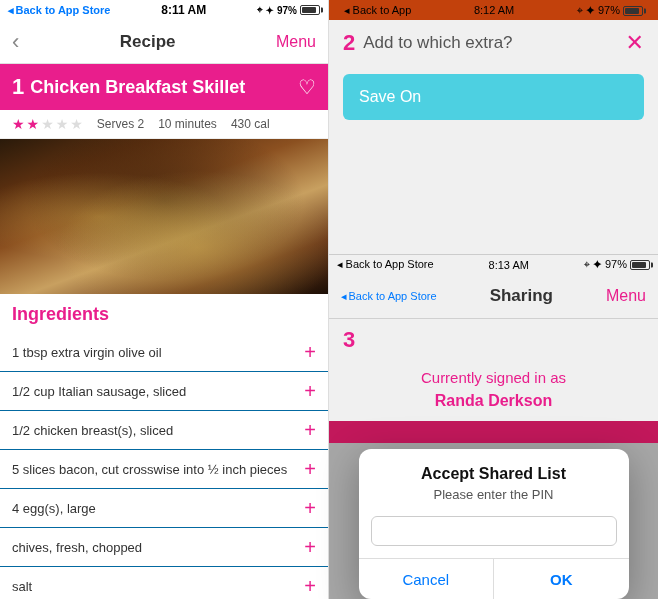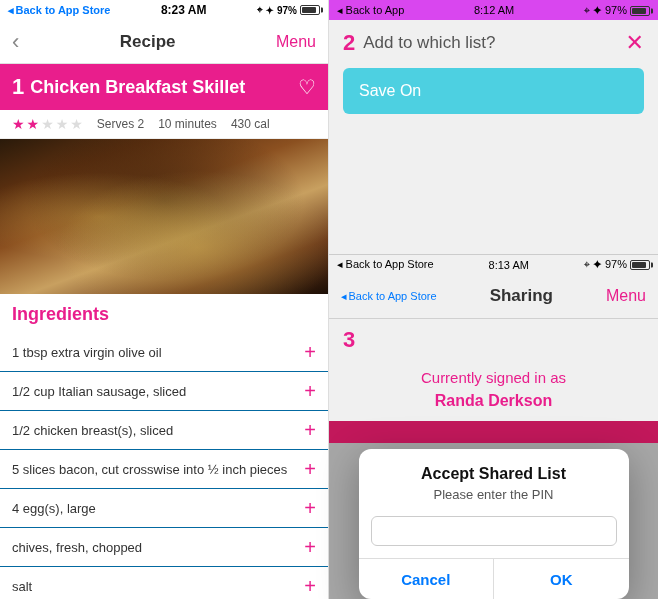--- a/index.html
+++ b/index.html
@@ -170,25 +170,25 @@
     .screen2 {
       width: 329px;
       height: 270px;
       background: #f0f0f0;
       display: flex;
       flex-direction: column;
     }
 
     .screen2-statusbar {
       height: 20px;
-      background: #d946ef;
-      display: flex;
-      align-items: center;
-      justify-content: space-between;
-      padding: 0 8px;
+      background: #c2410c;
+      display: flex;
+      align-items: center;
+      justify-content: space-between;
+      padding: 0 15px;
       font-size: 11px;
     }
     .screen2-header {
       padding: 10px 14px 8px;
       display: flex;
       align-items: center;
       justify-content: space-between;
     }
     .screen2-step {
       font-size: 22px;
@@ -201,21 +201,21 @@
       color: #555;
       flex: 1;
     }
     .close-x {
       color: #e91e8c;
       font-size: 22px;
       font-weight: 300;
     }
 
     .list-option {
-      margin: 4px 14px;
+      margin: 10px 14px;
       border-radius: 6px;
       padding: 14px 16px;
       font-size: 16px;
       font-weight: 500;
       color: #fff;
     }
     .list-option.cyan { background: #4dd0e1; }
     .list-option.green { background: #66bb6a; }
 
     
@@ -332,21 +332,21 @@
       border-top: 1px solid #ddd;
     }
     .dialog-btn {
       flex: 1;
       height: 40px;
       display: flex;
       align-items: center;
       justify-content: center;
       font-size: 15px;
       color: #007aff;
-      font-weight: 700;
+      font-weight: 400;
     }
     .dialog-btn.ok { font-weight: 600; }
     .dialog-btn-divider {
       width: 1px;
       background: #ddd;
     }
 
     
     .battery {
       display: inline-flex;
@@ -384,21 +384,21 @@
 </head>
 <body>
 
 <div class="left-panel">
 
   <div class="status-bar">
     <div class="back-link">
       <span>◂</span>
       <span>Back to App Store</span>
     </div>
-    <span class="time">8:23 AM</span>
+    <span class="time">8:11 AM</span>
     <div class="icons">
       <span>⌖</span>
       <span>✦</span>
       <span>97%</span>
       <div class="battery">
         <div class="battery-body">
             <div class="battery-fill"></div>
           </div>
       </div>
     </div>
@@ -485,21 +485,21 @@
         <div class="battery">
           <div class="battery-body">
               <div class="battery-fill"></div>
             </div>
         </div>
       </div>
     </div>
 
     <div class="screen2-header">
       <span class="screen2-step">2</span>
-      <span class="screen2-question">Add to which list?</span>
+      <span class="screen2-question">Add to which extra?</span>
       <span class="close-x">✕</span>
     </div>
 
     <div class="list-option cyan">Save On</div>
   </div>
 
   <div class="screen3">
     <div class="screen3-statusbar">
       <div class="back-link">
         <span>◂</span>

